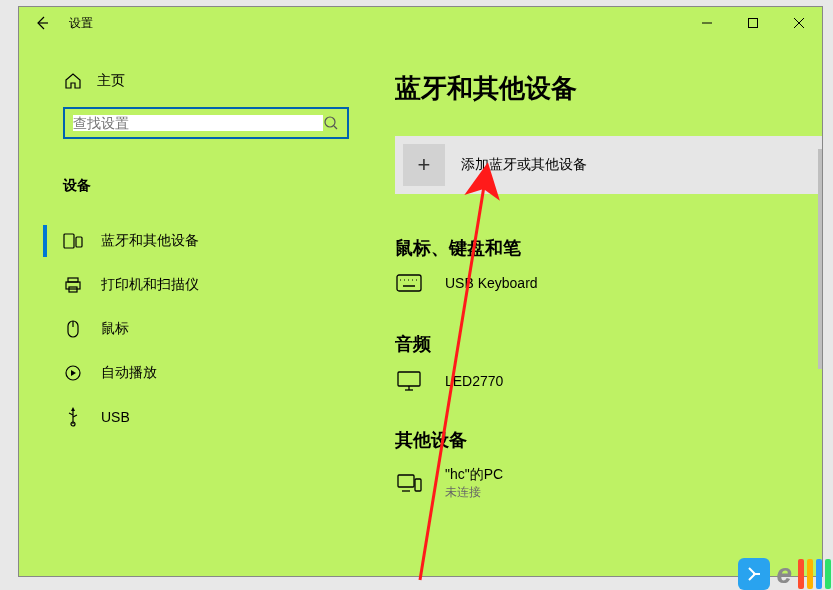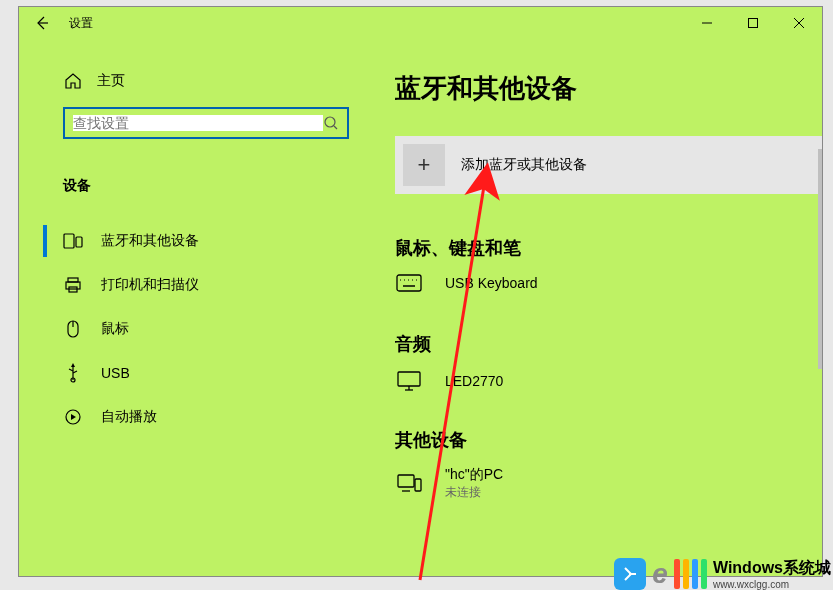--- a/index.html
+++ b/index.html
@@ -326,38 +326,38 @@
                 <line x1="7" y1="2" x2="7" y2="8" stroke="#000" stroke-width="1.2"></line>
               </svg>
           </span>
           <span>鼠标</span>
         </div>
 
 
 
         <div class="nav-item">
           <span class="nav-icon">
+            <svg width="18" height="18" viewBox="0 0 18 18">
+                <circle cx="9" cy="9" r="7" fill="none" stroke="#000" stroke-width="1.2"></circle>
+                <polygon points="7,6 7,12 12,9" fill="#000"></polygon>
+              </svg>
+          </span>
+          <span>自动播放</span>
+        </div>
+
+        <div class="nav-item">
+          <span class="nav-icon">
             <svg width="14" height="20" viewBox="0 0 14 20">
                 <line x1="7" y1="2" x2="7" y2="17" stroke="#000" stroke-width="1.2"></line>
                 <circle cx="7" cy="17" r="2" fill="none" stroke="#000" stroke-width="1.2"></circle>
                 <polygon points="7,0 5,4 9,4" fill="#000"></polygon>
                 <path d="M7 8 L3 6 M7 10 L11 8" stroke="#000" stroke-width="1.2" fill="none"></path>
               </svg>
           </span>
           <span>USB</span>
-        </div>
-
-        <div class="nav-item">
-          <span class="nav-icon">
-            <svg width="18" height="18" viewBox="0 0 18 18">
-                <circle cx="9" cy="9" r="7" fill="none" stroke="#000" stroke-width="1.2"></circle>
-                <polygon points="7,6 7,12 12,9" fill="#000"></polygon>
-              </svg>
-          </span>
-          <span>自动播放</span>
         </div>
 
       </div>
     </div>
 
     <div class="main">
       <div class="main-heading">蓝牙和其他设备</div>
 
       <div class="add-device">
         <div class="add-plus">+</div>
@@ -432,17 +432,13 @@
         <path d="M4 3 L10 9 L4 15 M8 9 L15 9" stroke="#fff" stroke-width="2" fill="none"></path>
       </svg>
   </div>
   <div class="wm-letter">e</div>
   <div class="wm-stripes">
     <span style="background:#ff4d2e"></span>
     <span style="background:#ffb400"></span>
     <span style="background:#2e9bff"></span>
     <span style="background:#2ee06a"></span>
   </div>
-  <div>
-    <div class="wm-text">Windows系统城</div>
-    <div class="wm-sub">www.wxclgg.com</div>
-  </div>
 </div>
 
 </body></html>

